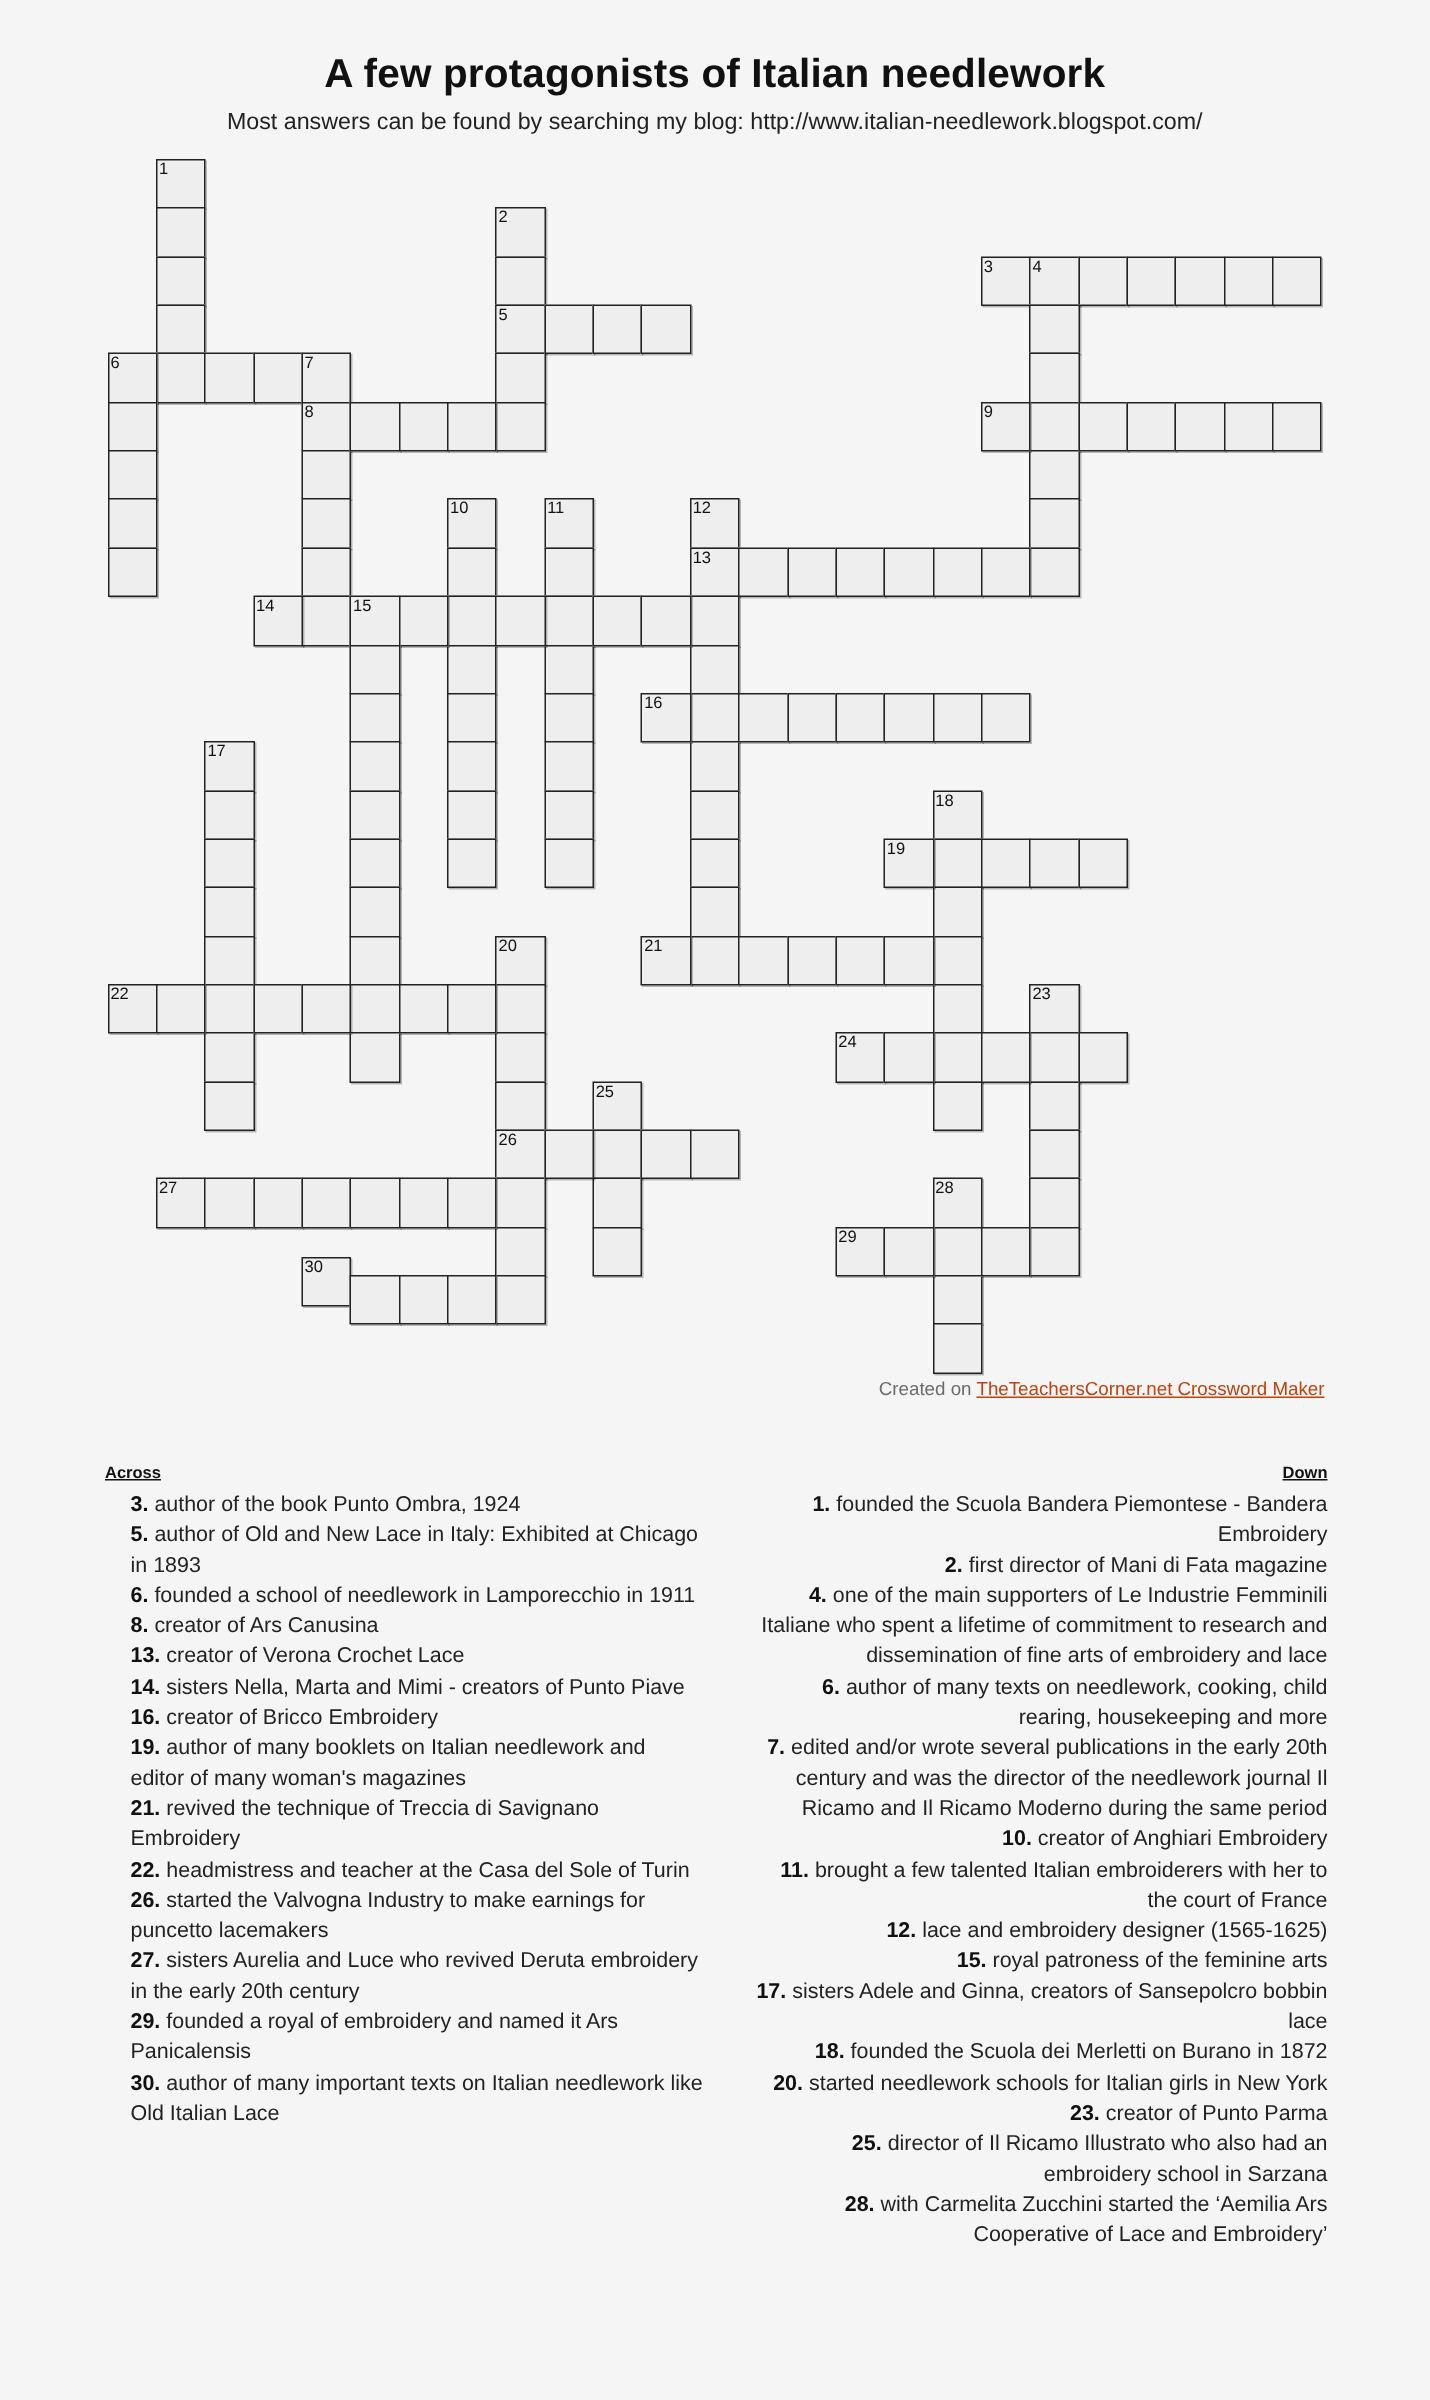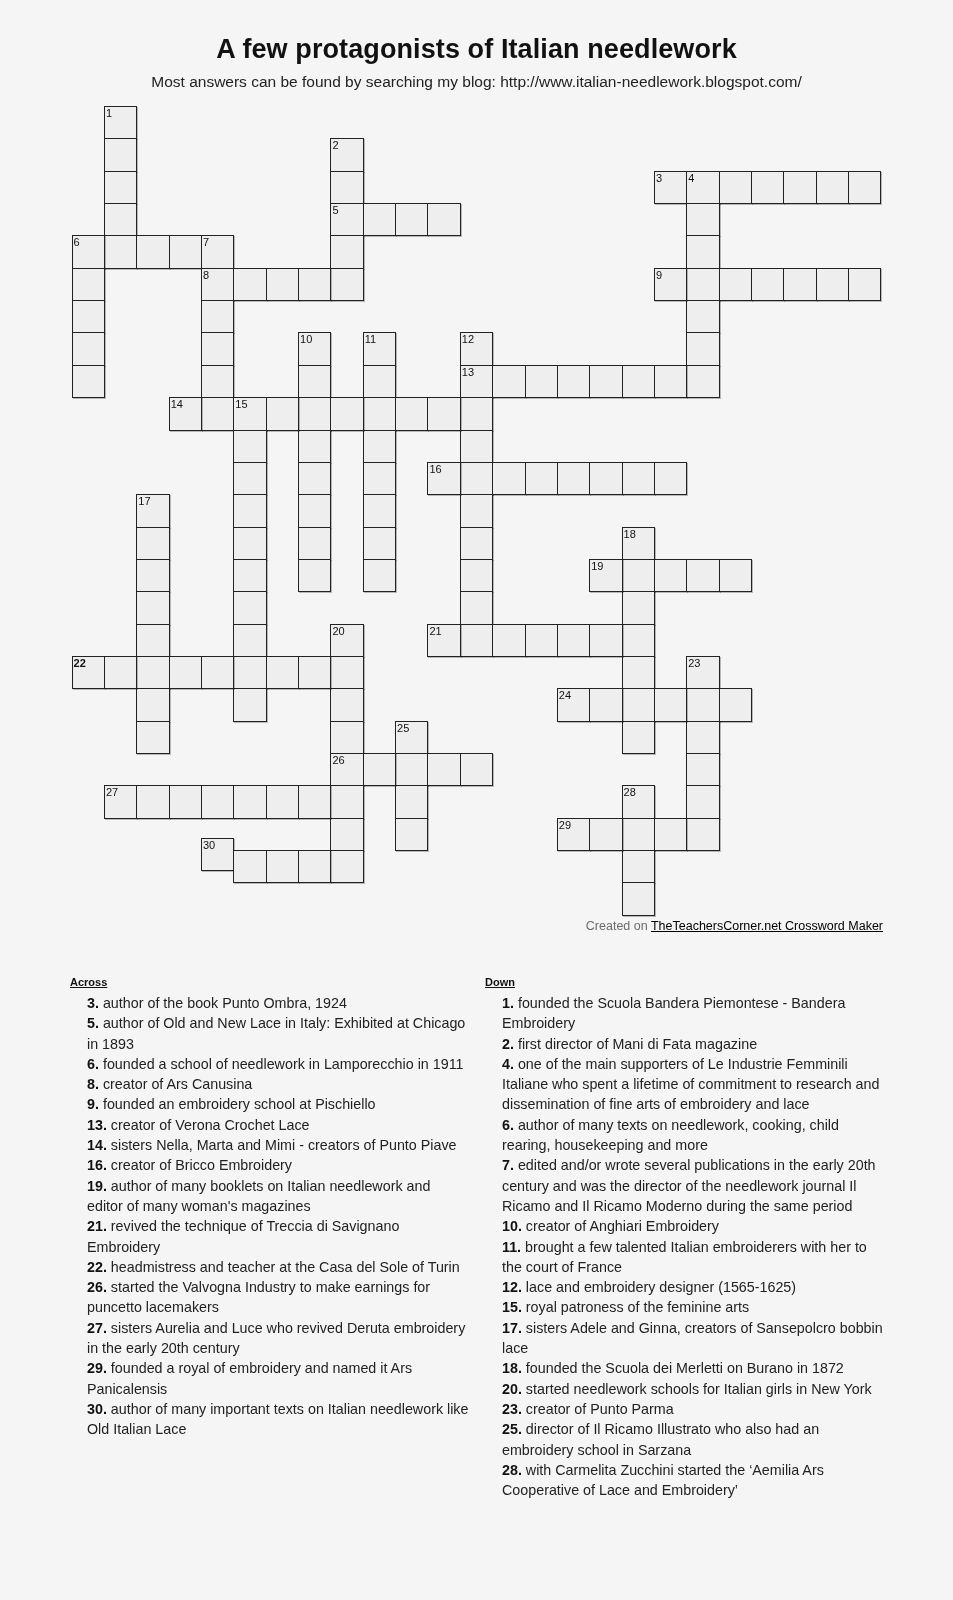--- a/index.html
+++ b/index.html
@@ -30,24 +30,24 @@
       box-shadow: 1px 1px 0 rgba(0,0,0,0.25);
     }
     .cell .num {
       position: absolute; left: 1px; top: 0px;
       font-size: 11px; line-height: 12px; color: #111;
     }
     .credit {
       position: absolute; right: 70px; top: 919px;
       font-size: 12.5px; color: #6b6b6b;
     }
-    .credit a { color: #000000; text-decoration: underline; }
+    .credit a { color: #c2410c; text-decoration: underline; }
     .clues-col { position: absolute; top: 972px; width: 400px; }
     .clues-col.across { left: 70px; }
-    .clues-col.down { left: 485px; }
+    .clues-col.down { left: 485px; text-align: right; }
     .clues-col h2 {
       margin: 0 0 1px 0; font-size: 11px; font-weight: bold;
       text-decoration: underline; color: #111; line-height: 20px;
     }
     .clue {
       font-size: 14.3px; line-height: 20.3px; padding-left: 17px; color: #222;
     }
     .clue b { color: #111; }
   </style>
 </head>
@@ -228,21 +228,21 @@
     <div class="cell" style="left: 330.4px; top: 785.35px;"></div>
     <div class="cell" style="left: 330.4px; top: 817.7px;"></div>
     <div class="cell" style="left: 330.4px; top: 850.05px;"></div>
     <div class="cell" style="left: 427.45px; top: 623.6px;">
       <span class="num">21</span>
     </div>
     <div class="cell" style="left: 492.15px; top: 623.6px;"></div>
     <div class="cell" style="left: 524.5px; top: 623.6px;"></div>
     <div class="cell" style="left: 556.85px; top: 623.6px;"></div>
     <div class="cell" style="left: 589.2px; top: 623.6px;"></div>
-    <div class="cell" style="left: 71.6px; top: 655.95px; font-weight: bold;">
+    <div class="cell" style="left: 71.6px; top: 655.95px;">
       <span class="num">22</span>
     </div>
     <div class="cell" style="left: 103.95px; top: 655.95px;"></div>
     <div class="cell" style="left: 168.65px; top: 655.95px;"></div>
     <div class="cell" style="left: 201px; top: 655.95px;"></div>
     <div class="cell" style="left: 265.7px; top: 655.95px;"></div>
     <div class="cell" style="left: 298.05px; top: 655.95px;"></div>
     <div class="cell" style="left: 686.25px; top: 655.95px;">
       <span class="num">23</span>
     </div>
@@ -298,21 +298,20 @@
   <span>Created on </span><a>TheTeachersCorner.net Crossword Maker</a>
 </div>
 
 <div class="clues-col across">
   <h2>Across</h2>
   <div id="across-list">
       <div class="clue"><b>3.</b> <span>author of the book Punto Ombra, 1924</span></div>
       <div class="clue"><b>5.</b> <span>author of Old and New Lace in Italy: Exhibited at Chicago in 1893</span></div>
       <div class="clue"><b>6.</b> <span>founded a school of needlework in Lamporecchio in 1911</span></div>
       <div class="clue"><b>8.</b> <span>creator of Ars Canusina</span></div>
-      <div class="clue"><b>9.</b> <span>founded an embroidery school at Pischiello</span></div>
       <div class="clue"><b>13.</b> <span>creator of Verona Crochet Lace</span></div>
       <div class="clue"><b>14.</b> <span>sisters Nella, Marta and Mimi - creators of Punto Piave</span></div>
       <div class="clue"><b>16.</b> <span>creator of Bricco Embroidery</span></div>
       <div class="clue"><b>19.</b> <span>author of many booklets on Italian needlework and editor of many woman's magazines</span></div>
       <div class="clue"><b>21.</b> <span>revived the technique of Treccia di Savignano Embroidery</span></div>
       <div class="clue"><b>22.</b> <span>headmistress and teacher at the Casa del Sole of Turin</span></div>
       <div class="clue"><b>26.</b> <span>started the Valvogna Industry to make earnings for puncetto lacemakers</span></div>
       <div class="clue"><b>27.</b> <span>sisters Aurelia and Luce who revived Deruta embroidery in the early 20th century</span></div>
       <div class="clue"><b>29.</b> <span>founded a royal of embroidery and named it Ars Panicalensis</span></div>
       <div class="clue"><b>30.</b> <span>author of many important texts on Italian needlework like Old Italian Lace</span></div>

